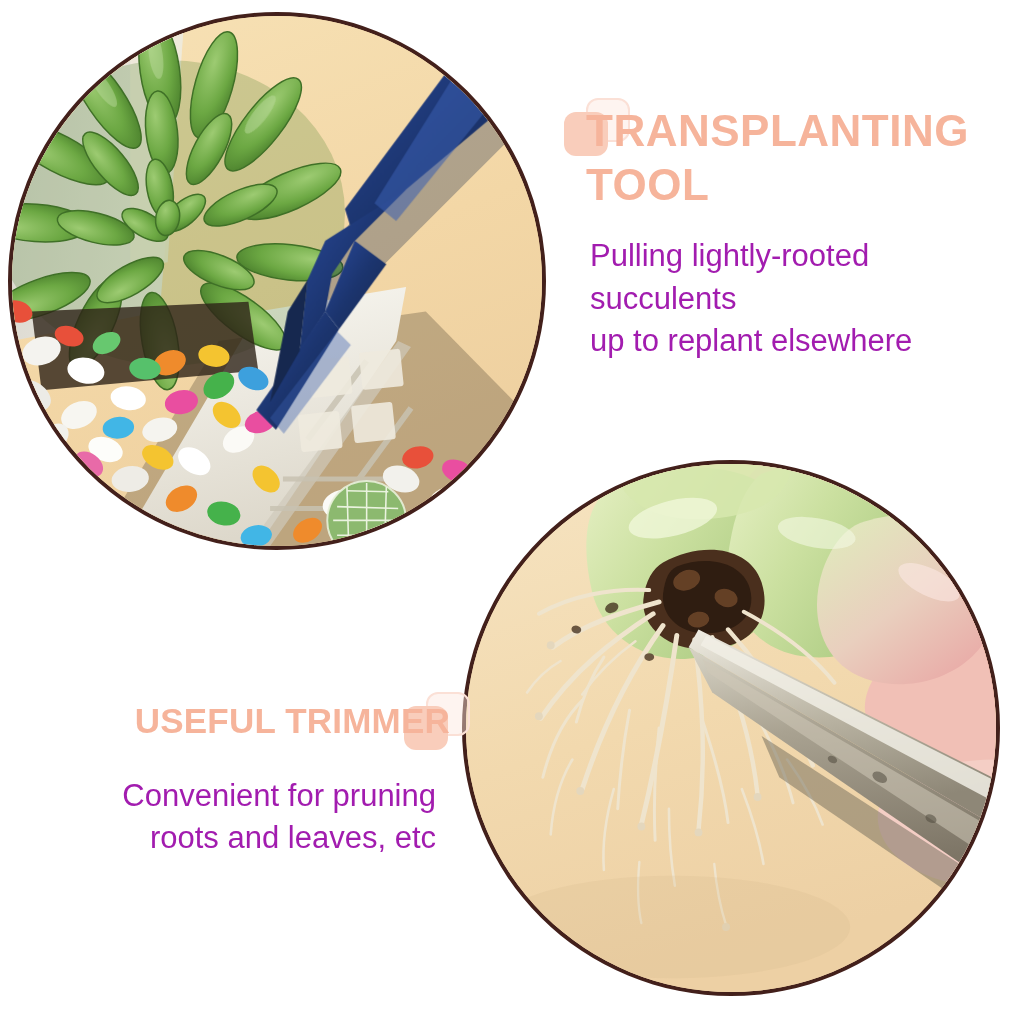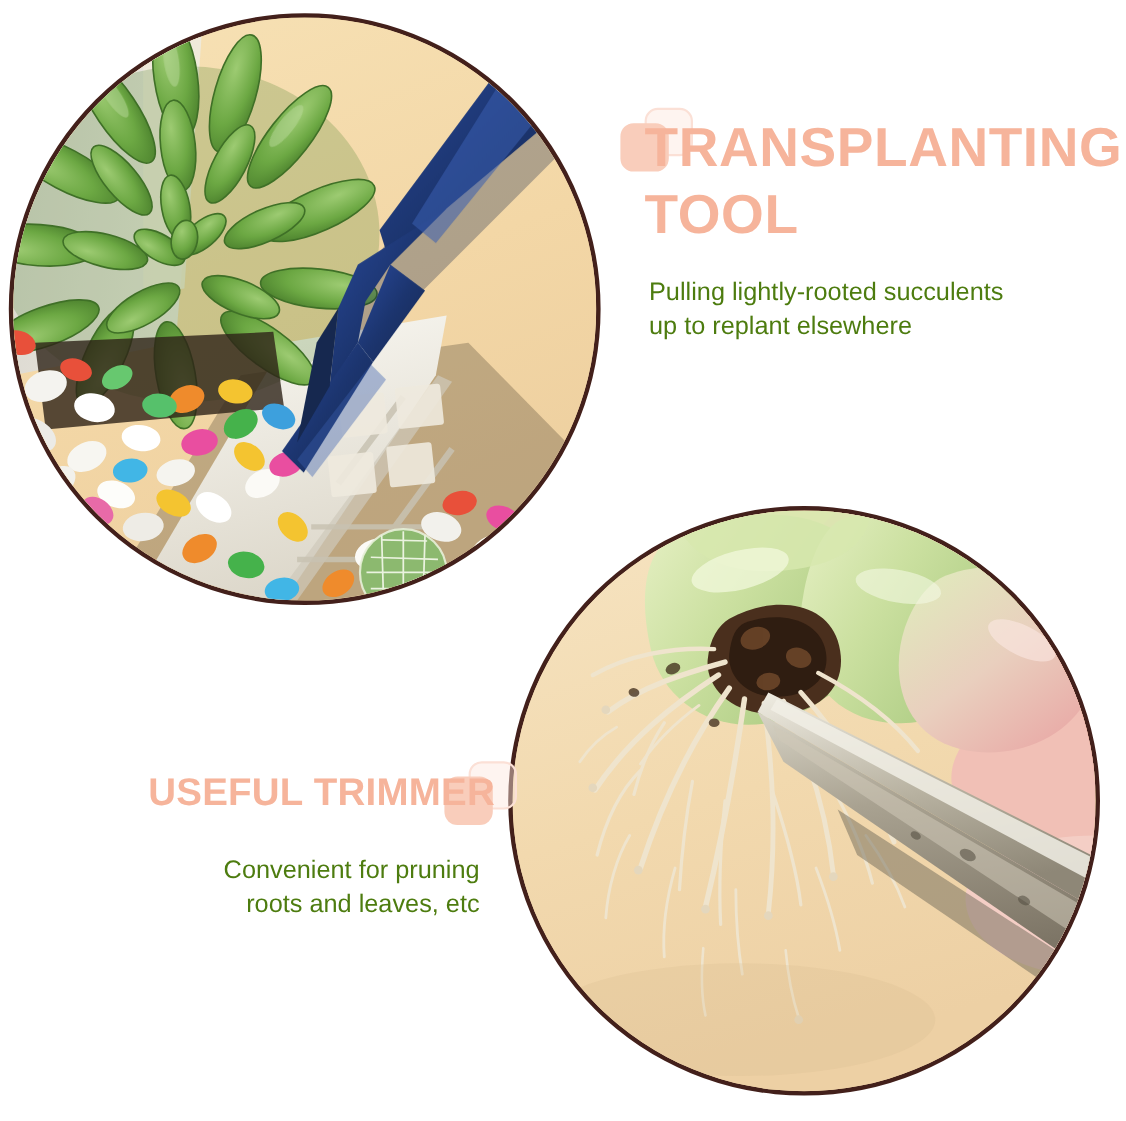--- a/index.html
+++ b/index.html
@@ -62,38 +62,38 @@
     left: 70px;
     top: 700px;
     width: 380px;
     text-align: right;
   }
 
   .heading {
     position: relative;
     z-index: 2;
     margin: 0;
-    font-size: 50px;
+    font-size: 44px;
     line-height: 1.22;
     font-weight: bold;
     color: #f6b49b;
     letter-spacing: 0.5px;
     white-space: pre-line;
   }
   #block-trimmer .heading {
     font-size: 35px;
     letter-spacing: 0.2px;
   }
 
   .body-text {
     margin: 0;
-    font-size: 23px;
+    font-size: 31px;
     line-height: 1.36;
     font-weight: normal;
-    color: #4d7c0f;
+    color: #a21caf;
     white-space: pre-line;
   }
   #block-transplanting .body-text {
     margin-top: 24px;
     margin-left: 4px;
   }
   #block-trimmer .body-text {
     margin-top: 32px;
     margin-right: 14px;
   }

